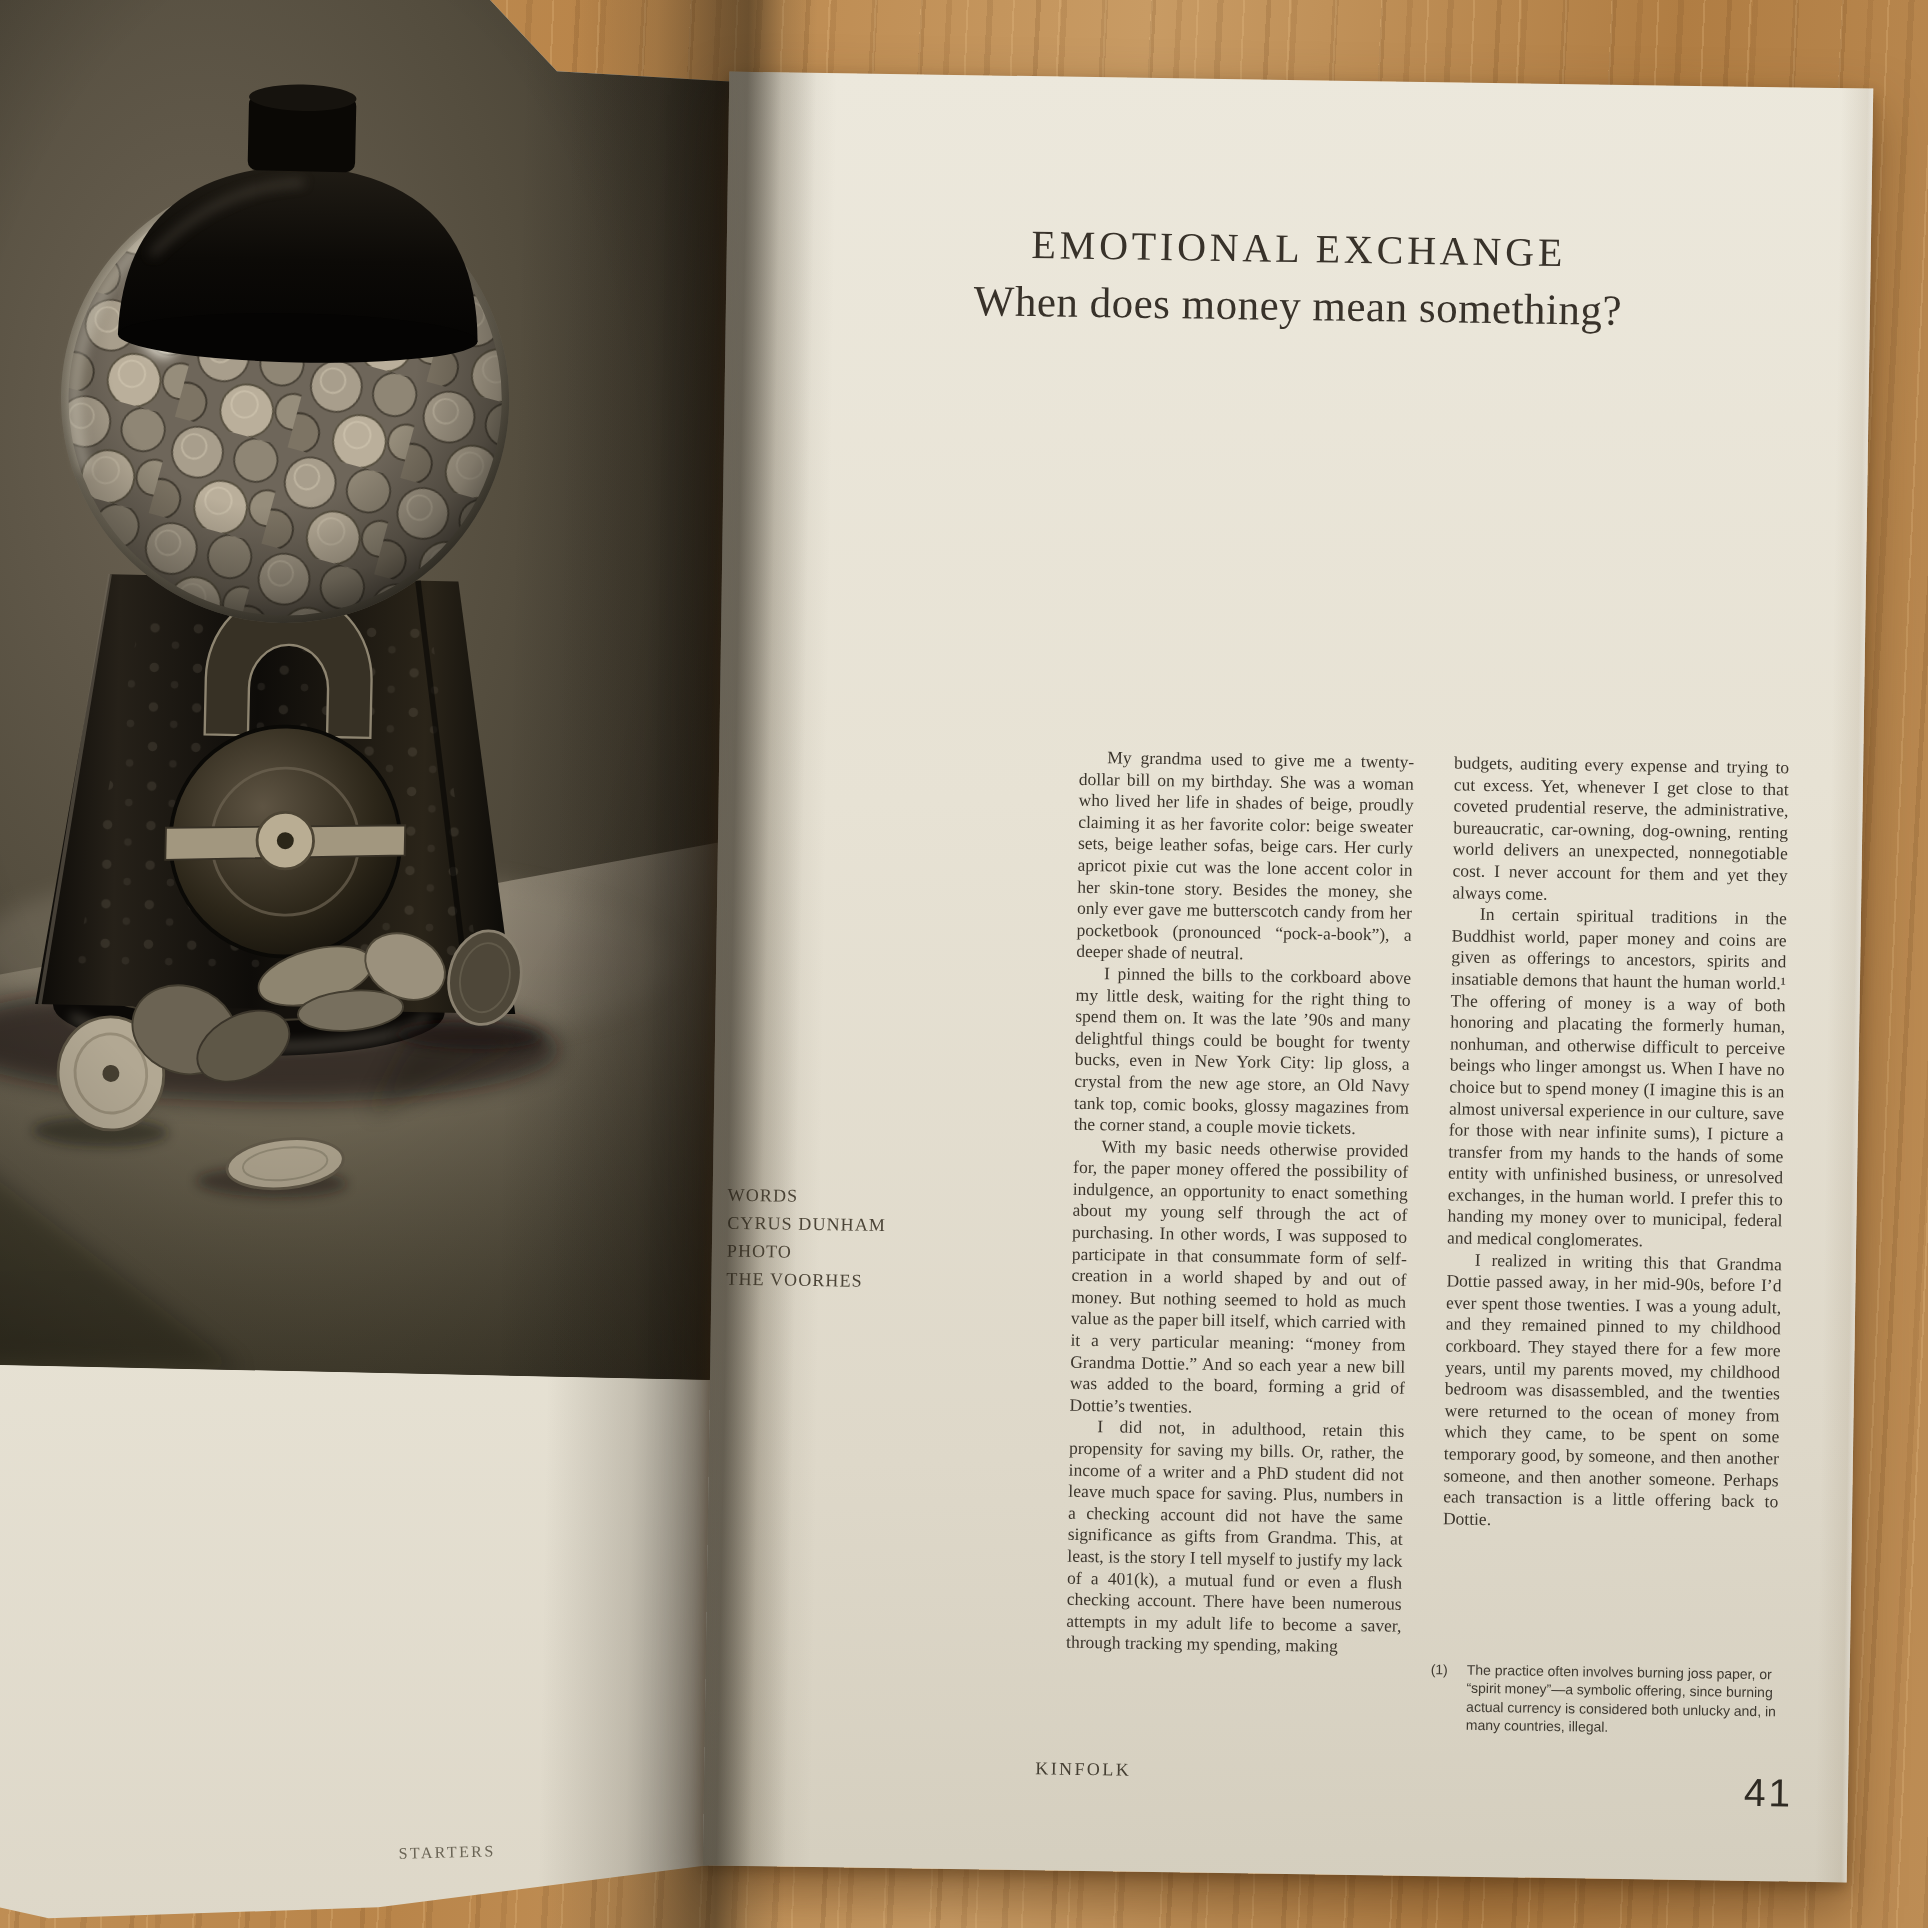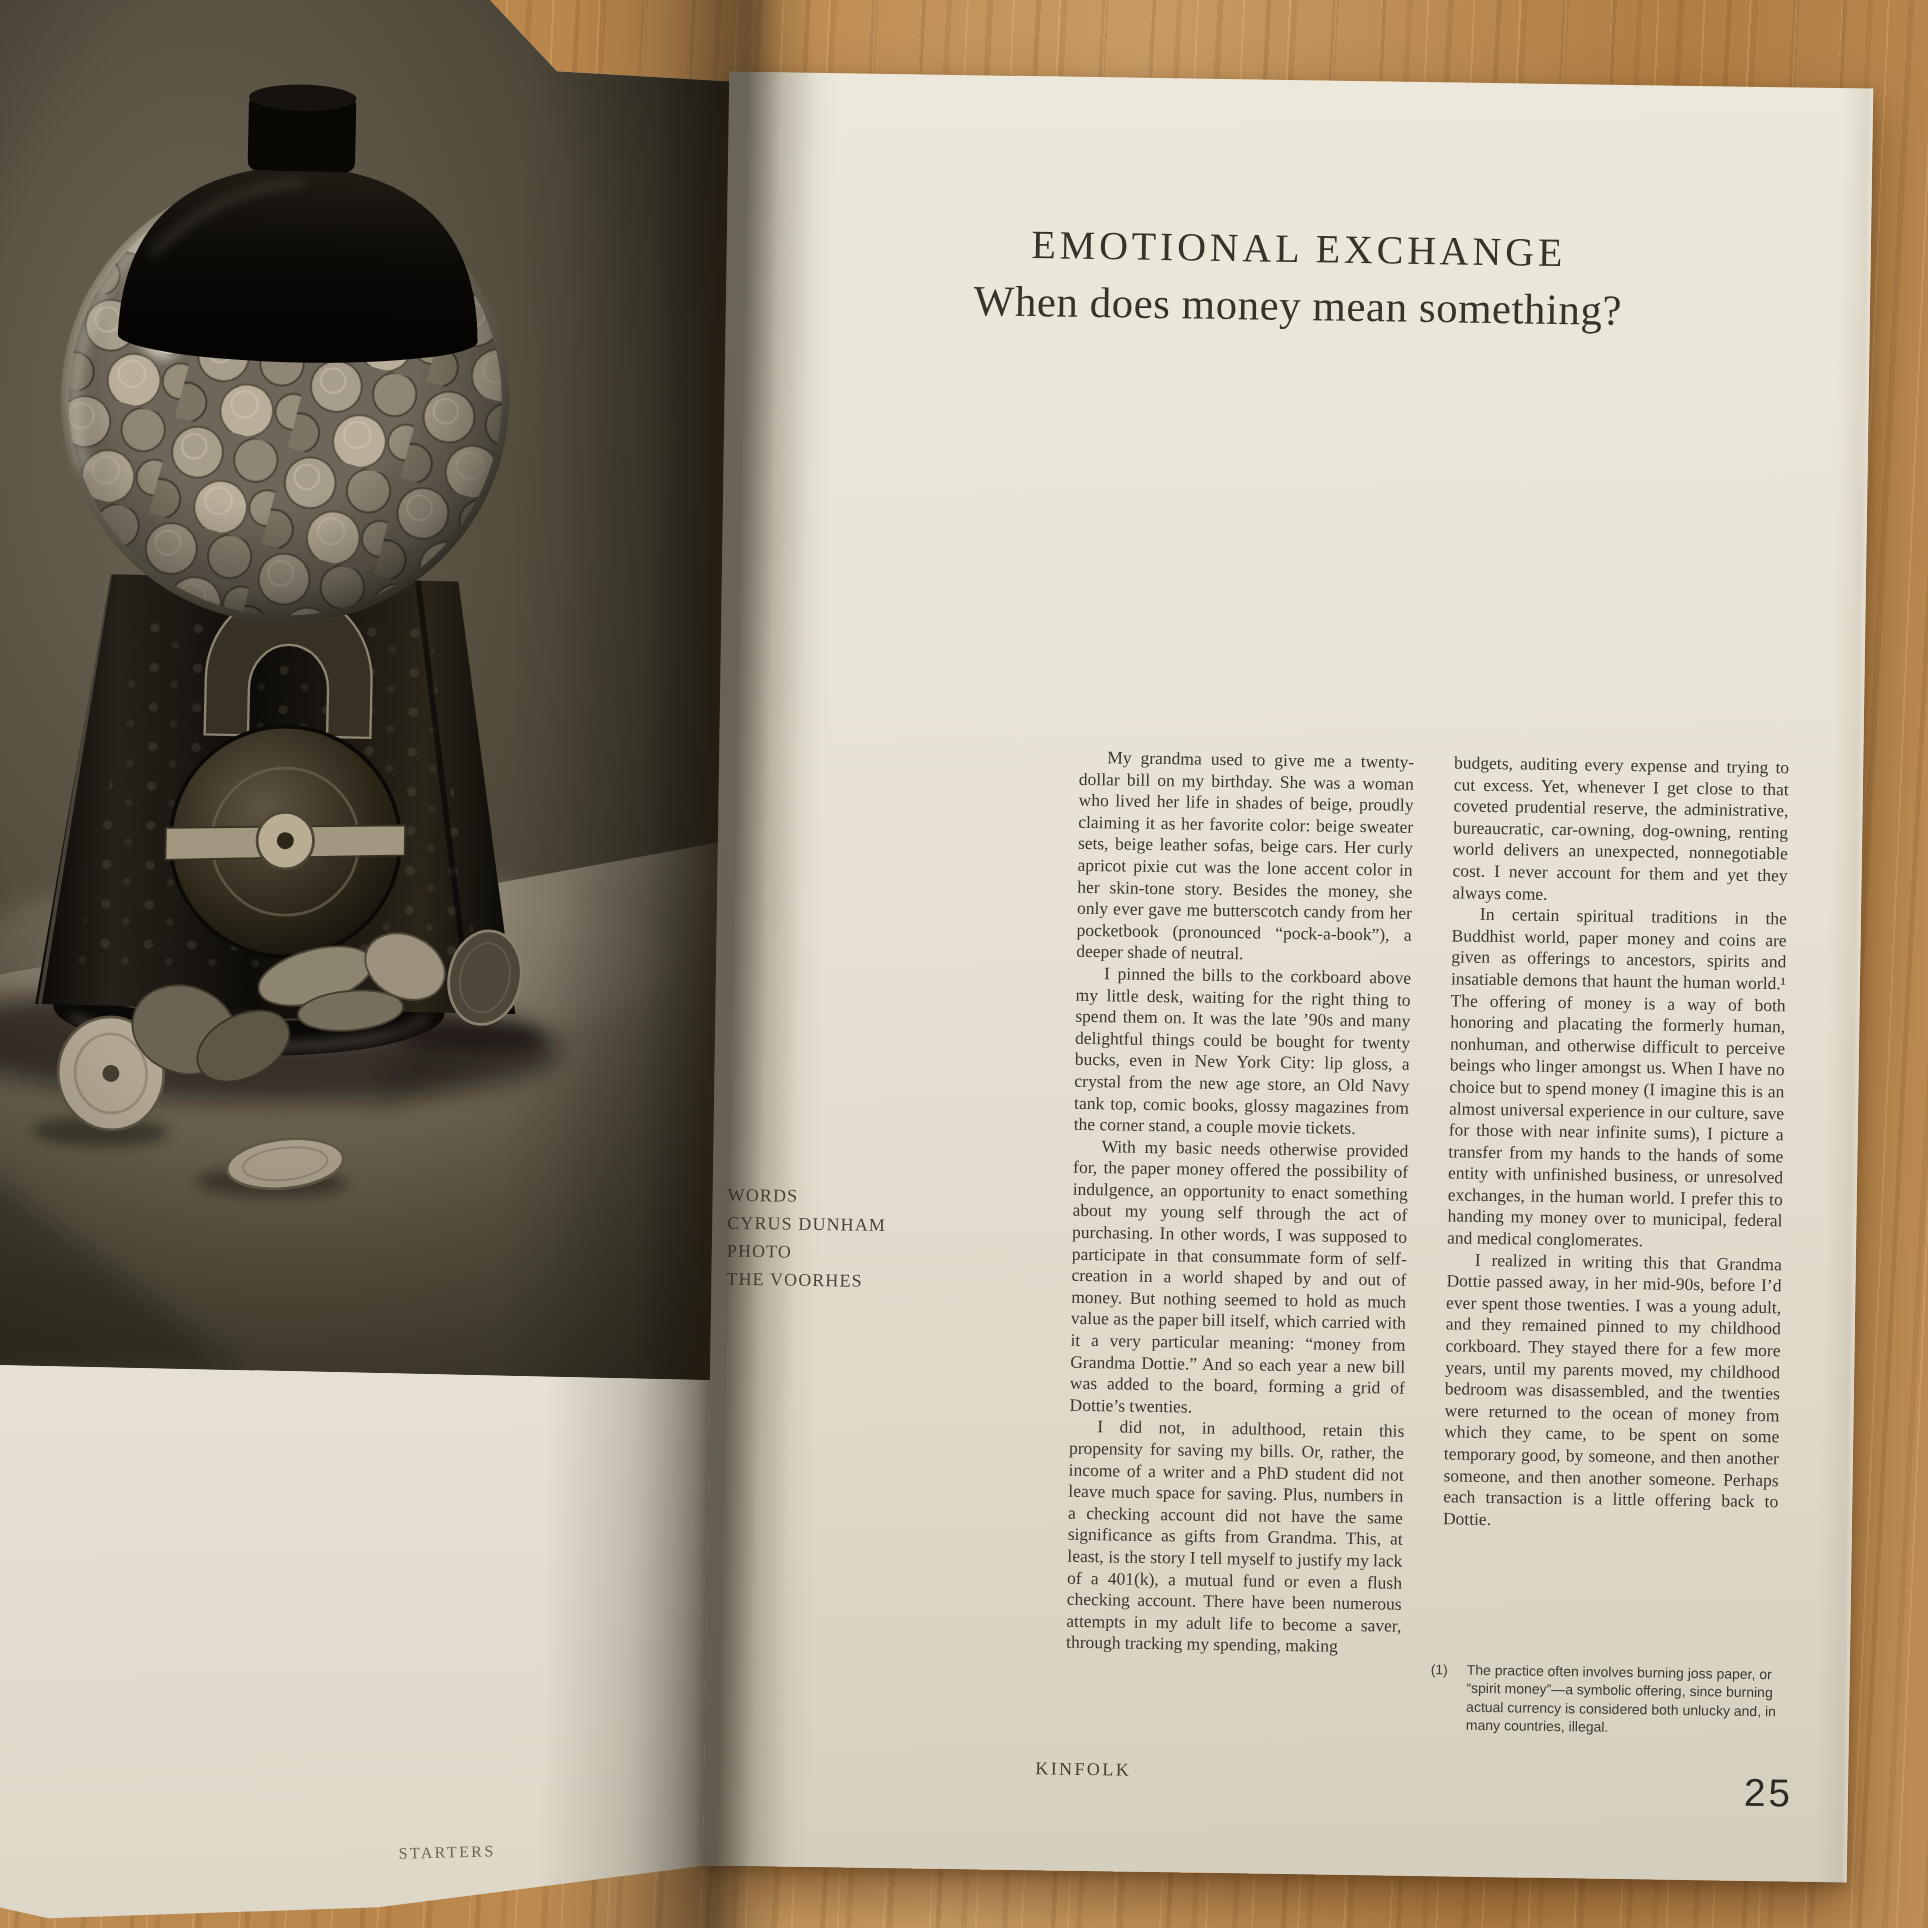--- a/index.html
+++ b/index.html
@@ -250,18 +250,18 @@
         <p class="ind">I realized in writing this that Grandma Dottie passed away, in her mid-90s, before I’d ever spent those twenties. I was a young adult, and they remained pinned to my childhood corkboard. They stayed there for a few more years, until my parents moved, my childhood bedroom was disassembled, and the twenties were returned to the ocean of money from which they came, to be spent on some temporary good, by someone, and then another someone, and then another someone. Perhaps each transaction is a little offering back to Dottie.</p>
       </div>
     </div>
 
     <div class="footnote">
       <span class="fn-marker">(1)</span>
       <span class="fn-text">The practice often involves burning joss paper, or “spirit money”—a symbolic offering, since burning actual currency is considered both unlucky and, in many countries, illegal.</span>
     </div>
 
     <div class="kinfolk">KINFOLK</div>
-    <div class="pagenum">25</div>
+    <div class="pagenum">41</div>
   </div>
 
   <div class="gutter"></div>
 </div>
 
 
 </body></html>

